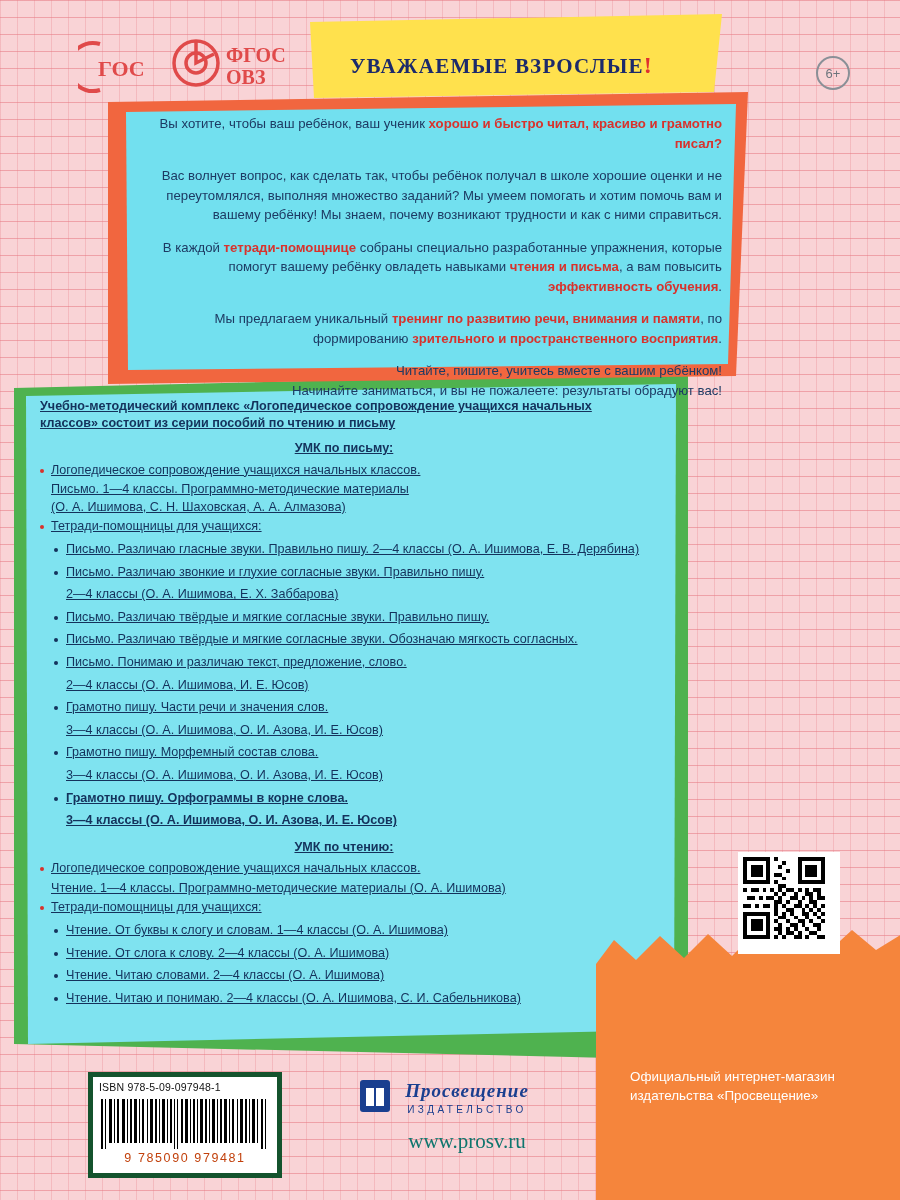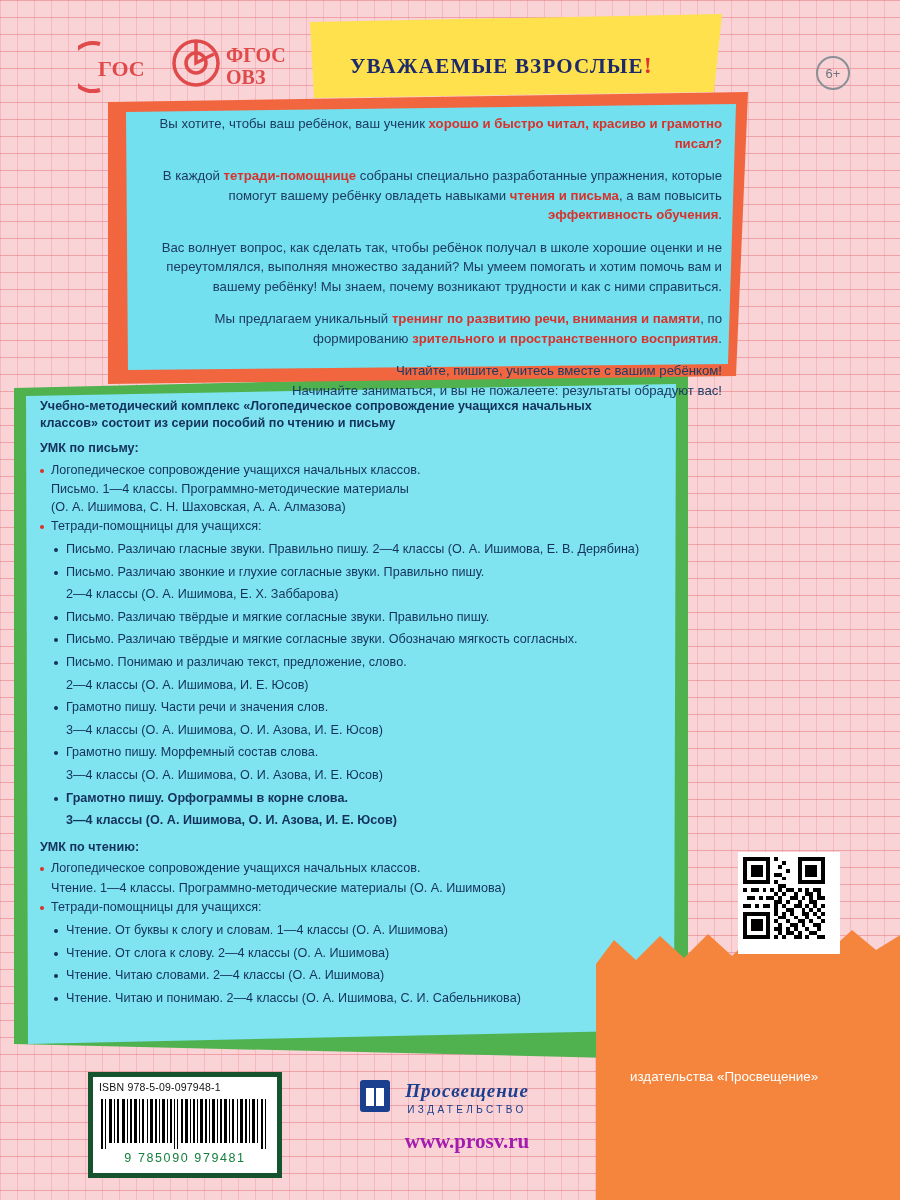--- a/index.html
+++ b/index.html
@@ -70,47 +70,47 @@
   
   #intro{
     position:absolute;left:150px;top:114px;width:572px;
     font-size:13.2px;line-height:19.5px;color:#1d3a63;
   }
   #intro p{margin:0 0 13px 0;text-align:right;}
   #intro .r{color:#d8322c;font-weight:bold;}
   
   #content{
     position:absolute;left:40px;top:398px;width:608px;
-    font-size:12.6px;line-height:17.6px;color:#14325c;
+    font-size:12.6px;line-height:17.6px;color:#14325c;text-decoration:underline;
   }
   .head-para{font-weight:bold;margin:0 0 8px 0;line-height:17px;}
-  .sect-head{font-weight:bold;margin:6px 0 4px 0;}
+  .sect-head{font-weight:bold;margin:6px 0 4px 0;text-align:center;}
   .l1{position:relative;padding-left:11px;margin:2px 0;}
   .l1:before{content:"";position:absolute;left:0;top:7px;width:4px;height:4px;border-radius:50%;background:#d8322c;}
   .l2{position:relative;padding-left:26px;margin:5px 0;}
   .l2:before{content:"";position:absolute;left:14px;top:7px;width:4px;height:4px;border-radius:50%;background:#14325c;}
   .cont{padding-left:26px;margin:0;}
   .cont1{padding-left:11px;margin:0;}
   .bold{font-weight:bold;}
   
   #qr{position:absolute;left:738px;top:852px;width:92px;height:92px;background:#fff;padding:5px;}
   #qr svg{display:block;}
   
   #barcode-box{
     position:absolute;left:88px;top:1072px;width:184px;height:96px;
     background:#fff;border:5px solid #14532d;
   }
   #isbn-txt{font-size:10.5px;color:#111;padding:4px 0 0 6px;letter-spacing:.2px;}
   #bars{position:absolute;left:8px;top:22px;width:168px;height:50px;}
-  #barnum{position:absolute;left:0;top:74px;width:184px;text-align:center;font-size:12.5px;letter-spacing:1.6px;color:#15803d;}
+  #barnum{position:absolute;left:0;top:74px;width:184px;text-align:center;font-size:12.5px;letter-spacing:1.6px;color:#c2410c;}
   
   #publisher{position:absolute;left:352px;top:1080px;width:230px;text-align:center;color:#1a3f8f;}
   #pub-name{font-family:"Liberation Serif",serif;font-size:19px;font-weight:bold;letter-spacing:1px;font-style:italic;}
   #pub-sub{font-size:10px;letter-spacing:3.4px;margin-top:2px;}
-  #pub-site{font-family:"Liberation Serif",serif;font-size:21px;margin-top:14px;color:#a21caf;font-weight:bold;}
+  #pub-site{font-family:"Liberation Serif",serif;font-size:21px;margin-top:14px;color:#0f766e;}
   #pub-logo{position:absolute;left:358px;top:1078px;width:34px;height:38px;}
   
   #shop{position:absolute;left:630px;top:1068px;width:256px;color:#fff;font-size:13.4px;line-height:18.5px;}
   #shop .b{font-weight:bold;}
 </style>
 </head>
 <body>
 
 <div id="bg-lines"></div>
 
@@ -135,22 +135,22 @@
 </svg>
 
 <div class="banner-title">
   <span>УВАЖАЕМЫЕ ВЗРОСЛЫЕ</span><span class="ex">!</span>
 </div>
 
 <div class="age-badge">6+</div>
 
 <div id="intro">
   <p><span>Вы хотите, чтобы ваш ребёнок, ваш ученик </span><span class="r">хорошо и быстро читал, красиво и грамотно писал?</span></p>
+  <p>Вас волнует вопрос, как сделать так, чтобы ребёнок получал в школе хорошие оценки и не переутомлялся, выполняя множество заданий? Мы умеем помогать и хотим помочь вам и вашему ребёнку! Мы знаем, почему возникают трудности и как с ними справиться.</p>
   <p><span>В каждой </span><span class="r">тетради-помощнице</span><span> собраны специально разработанные упражнения, которые помогут вашему ребёнку овладеть навыками </span><span class="r">чтения и письма</span><span>, а вам повысить </span><span class="r">эффективность обучения</span><span>.</span></p>
-  <p>Вас волнует вопрос, как сделать так, чтобы ребёнок получал в школе хорошие оценки и не переутомлялся, выполняя множество заданий? Мы умеем помогать и хотим помочь вам и вашему ребёнку! Мы знаем, почему возникают трудности и как с ними справиться.</p>
   <p><span>Мы предлагаем уникальный </span><span class="r">тренинг по развитию речи, внимания и памяти</span><span>, по формированию </span><span class="r">зрительного и пространственного восприятия</span><span>.</span></p>
   <p style="margin-bottom:0">Читайте, пишите, учитесь вместе с вашим ребёнком!</p>
   <p style="margin-bottom:12px">Начинайте заниматься, и вы не пожалеете: результаты обрадуют вас!</p>
 </div>
 
 <div id="content">
   <p class="head-para">Учебно-методический комплекс «Логопедическое сопровождение учащихся начальных классов» состоит из серии пособий по чтению и письму</p>
 
   <p class="sect-head">УМК по письму:</p>
 
@@ -355,14 +355,15 @@
   <path d="M8 10 h8 v18 h-8 z M18 10 h8 v18 h-8 z" fill="#fff"></path>
   <rect x="16" y="8" width="2" height="22" fill="#1a3f8f"></rect>
 </svg>
 <div id="publisher">
   <div id="pub-name">Просвещение</div>
   <div id="pub-sub">ИЗДАТЕЛЬСТВО</div>
   <div id="pub-site">www.prosv.ru</div>
 </div>
 
 <div id="shop">
+  <div>Официальный интернет-магазин</div>
   <div>издательства «Просвещение»</div>
 </div>
 
 </body></html>

